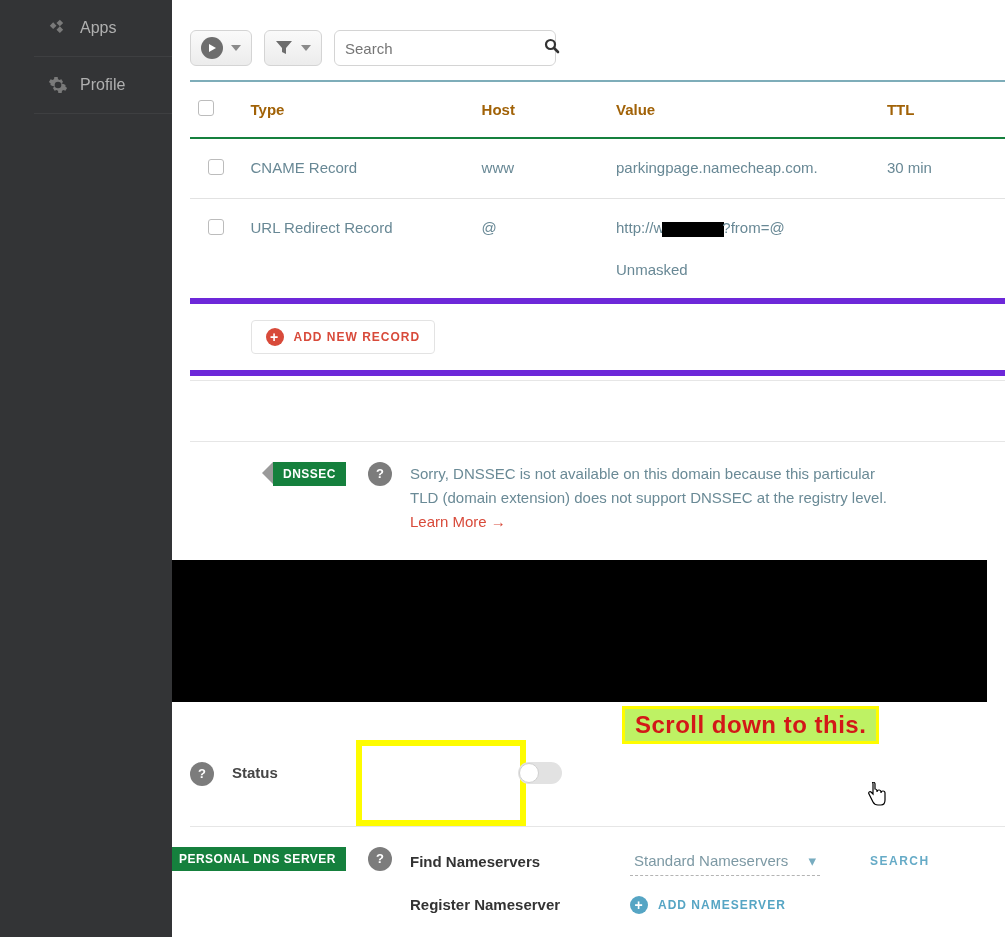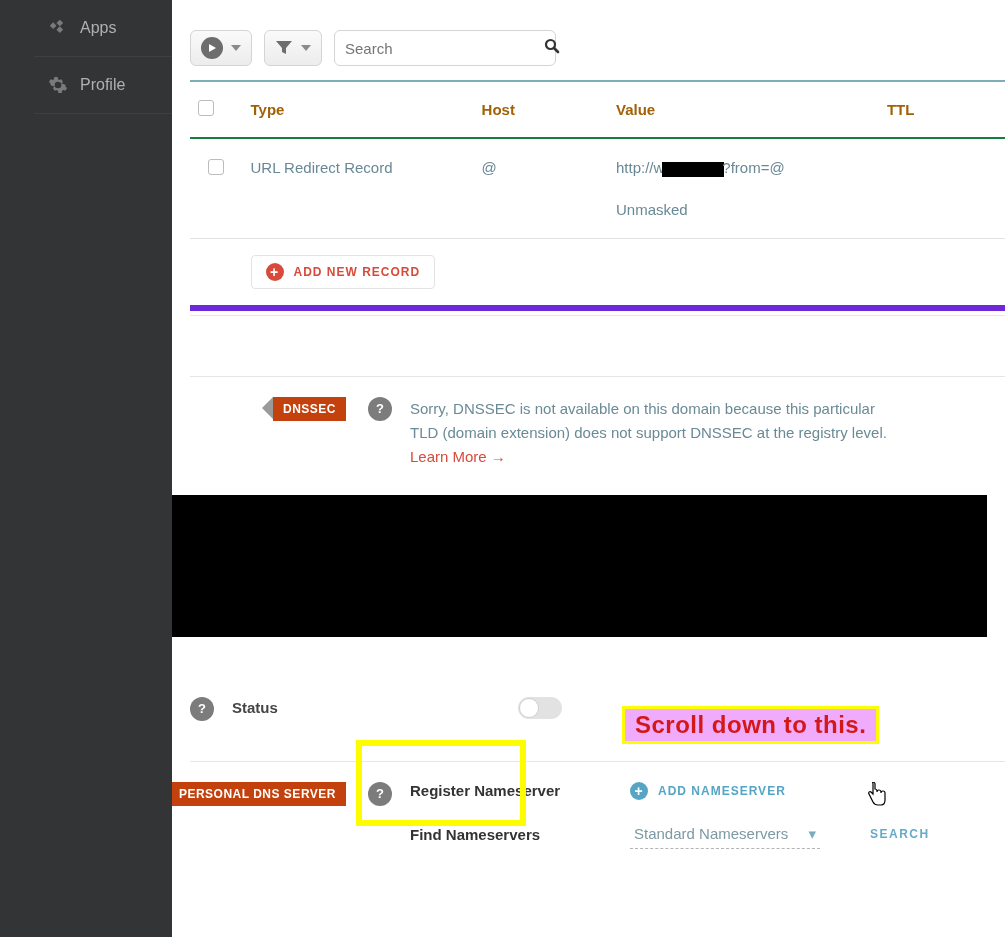--- a/index.html
+++ b/index.html
@@ -90,40 +90,40 @@
     background:#fff;
   }
   .add-btn .plus { width:18px;height:18px;border-radius:50%;background:#d84a3a;color:#fff;display:flex;align-items:center;justify-content:center;font-size:14px;line-height:1;}
   .add-btn.inline { border:none; padding:0; color:#56a5c4; font-weight:700;}
   .add-btn.inline .plus { background:#56a5c4; }
   .section-row {
     display:flex; align-items:flex-start; gap:18px; padding:20px 0 10px 0;
     border-top:1px solid #e6e6e6;
   }
   .tag {
-    background:#c2410c; color:#fff; font-size:12px; letter-spacing:0.5px;
+    background:#15803d; color:#fff; font-size:12px; letter-spacing:0.5px;
     padding:5px 10px; position:relative; white-space:nowrap; font-weight:600; align-self:flex-start;
   }
   .tag::before {
     content:""; position:absolute; left:-11px; top:0; width:0;height:0;
     border-top:11px solid transparent; border-bottom:11px solid transparent;
     border-right:11px solid #9a9a9a;
   }
   .tagcol { width:160px; display:flex; justify-content:flex-end; padding-right:4px; }
   .help {
     width:24px;height:24px;border-radius:50%;background:#7c7c7c;color:#fff;
     display:flex;align-items:center;justify-content:center;font-size:13px;font-weight:700;
     flex-shrink:0; cursor:pointer; margin-top:0;
   }
   .section-body { flex:1; padding-right:16px;}
   .dnssec-text { color:#6a8a96; font-size:15px; line-height:1.6; max-width:480px;}
   .link { color:#d84a3a; cursor:pointer; }
   .black-band { width:100%; height:142px; background:#000; margin:16px 0 18px -18px; padding-left:18px;}
   .annot {
-    position:absolute; background:#f0abfc; border:3px solid #fefc00;
+    position:absolute; background:#bef264; border:3px solid #fefc00;
     color:#d31818; font-weight:900; font-family: Impact, "Arial Black", sans-serif;
     font-size:24px; padding:2px 10px; letter-spacing:0.5px;
   }
   .annot-box {
     position:absolute; border:6px solid #fefc00; background:transparent;
   }
   .dyndns-row { display:flex; align-items:center; gap:40px; }
   .status-label { color:#454545; font-weight:700; font-size:15px; }
   .toggle {
     width:44px; height:22px; background:#e2e2e2; border-radius:12px; position:relative; cursor:pointer;
@@ -192,20 +192,27 @@
       <thead>
         <tr>
           <th class="col-check"><span class="chk"></span></th>
           <th class="col-type">Type</th>
           <th class="col-host">Host</th>
           <th class="col-value">Value</th>
           <th class="col-ttl">TTL</th>
         </tr>
       </thead>
       <tbody>
+        <tr>
+          <td class="col-check"><span class="chk"></span></td>
+          <td>CNAME Record</td>
+          <td>www</td>
+          <td>parkingpage.namecheap.com.</td>
+          <td>30 min</td>
+        </tr>
         <tr>
           <td class="col-check"><span class="chk"></span></td>
           <td>URL Redirect Record</td>
           <td>@</td>
           <td>
             <span>http://w</span><span class="redact"></span><span>?from=@</span>
             <div style="margin-top:24px">Unmasked</div>
           </td>
           <td></td>
         </tr>
@@ -257,31 +264,31 @@
       </div>
     </div>
 
     <div class="section-row" style="margin-top:30px;">
       <div class="tagcol">
           <span class="tag">PERSONAL DNS SERVER</span>
         </div>
       <span class="help">?</span>
       <div class="section-body nsrow">
         <div class="ns-line">
-          <span class="ns-label">Register Nameserver</span>
-          <div class="add-btn inline">
-            <span class="plus">+</span>
-            <span>ADD NAMESERVER</span>
-          </div>
-        </div>
-        <div class="ns-line">
           <span class="ns-label">Find Nameservers</span>
           <div class="ns-select">
             <span>Standard Nameservers</span>
             <span class="dd">▾</span>
           </div>
           <span class="search-link">SEARCH</span>
         </div>
+        <div class="ns-line">
+          <span class="ns-label">Register Nameserver</span>
+          <div class="add-btn inline">
+            <span class="plus">+</span>
+            <span>ADD NAMESERVER</span>
+          </div>
+        </div>
       </div>
     </div>
 
   </div>
 </div>
 
 </body></html>

